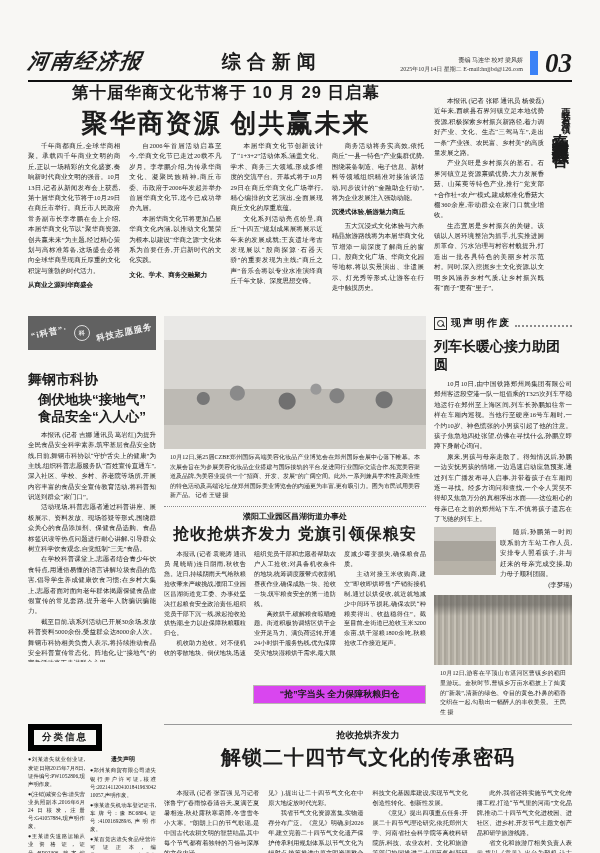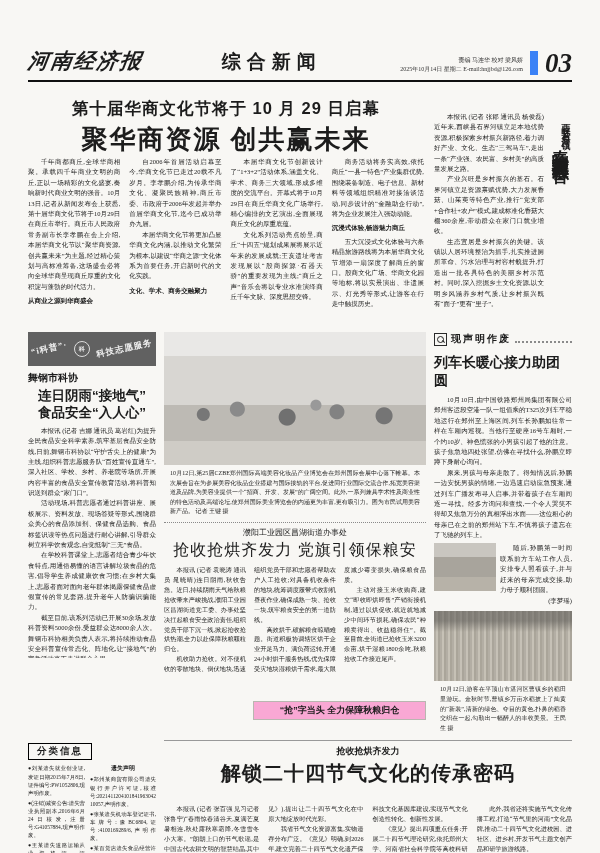--- a/index.html
+++ b/index.html
@@ -17,21 +17,21 @@
   .hdr-meta { text-align:right; font-size:6px; line-height:1.6; color:#333; white-space:nowrap; }
   .pageno { font-size:27px; font-weight:bold; font-style:italic; border-left:8px solid #3b82f6;
             padding-left:7px; margin-left:7px; line-height:0.9; }
 
   
   .bodytext p { font-size:6.5px; line-height:1.6; text-align:justify; text-indent:2em; }
   .subhead { font-family:"Liberation Sans",sans-serif; font-weight:bold; font-size:8px;
              text-align:center; text-indent:0 !important; margin:4px 0 3px; }
 
   
-  .band-top { display:flex; gap:10px; margin-top:16px; }
+  .band-top { display:flex; gap:10px; margin-top:0; }
   .lead { width:396px; }
   .lead-kicker { text-align:center; font-family:"Liberation Sans",sans-serif; font-weight:bold;
                  font-size:16.5px; letter-spacing:1px; }
   .lead-headline { text-align:center; font-family:"Liberation Sans",sans-serif; font-weight:bold;
                    font-size:26px; letter-spacing:2px; margin-top:2px; }
   .lead-byline { text-align:center; font-size:7px; font-weight:bold; margin:4px 0 5px; }
   .lead-cols { column-count:4; column-gap:9px; height:160px; overflow:hidden; }
 
   .xixia { width:138px; display:flex; gap:5px; padding-top:14px; }
   .xixia-body { flex:1; overflow:hidden; height:212px; }
@@ -45,45 +45,45 @@
   .band-mid { display:flex; gap:8px; margin-top:8px; }
   .rail-left { width:128px; }
   .mid-center { width:262px; }
   .rail-right { width:138px; }
 
   .kp-banner { height:34px; background:#616161; color:#efefef; display:flex; align-items:center;
                justify-content:center; gap:6px; font-size:8.5px; font-weight:bold; }
   .kp-banner .t { transform:rotate(-12deg); letter-spacing:1px; }
   .kp-seal { width:16px; height:16px; border:1.5px solid #ddd; border-radius:50%;
              display:flex; align-items:center; justify-content:center; font-size:6px; color:#eee; }
-  .wg-kicker { font-size:10px; font-weight:bold; margin-top:5px;
+  .wg-kicker { font-size:14px; font-weight:bold; margin-top:21px;
                font-family:Liberation Serif, serif; }
   .wg-headline { text-align:center; font-family:"Liberation Sans",sans-serif; font-weight:bold;
                  font-size:13.5px; line-height:1.25; margin:3px 0 4px; }
   .wg-body { height:232px; overflow:hidden; }
 
   .photo-expo { height:133px; background:
       radial-gradient(circle at 15% 62%, #777 0 6px, transparent 7px),
       radial-gradient(circle at 28% 58%, #8a8a8a 0 7px, transparent 8px),
       radial-gradient(circle at 47% 64%, #707070 0 8px, transparent 9px),
       radial-gradient(circle at 66% 60%, #828282 0 7px, transparent 8px),
       radial-gradient(circle at 84% 63%, #757575 0 8px, transparent 9px),
       radial-gradient(circle at 58% 55%, #999 0 5px, transparent 6px),
       linear-gradient(180deg, #e9e8e6 0 18%, #d8d6d2 18% 55%, #bdbab4 55% 82%, #cfccc6 82%); }
   .photo-cap { font-size:6px; line-height:1.6; text-align:justify; margin:4px 6px 0; }
   .dotrule { border-top:1px dotted #8a8a8a; margin:5px 0 4px; }
-  .py-kicker { text-align:center; font-family:"Liberation Sans",sans-serif; font-weight:normal;
+  .py-kicker { text-align:center; font-family:"Liberation Sans",sans-serif; font-weight:bold;
                font-size:8px; }
-  .py-headline { text-align:center; font-family:"Liberation Sans",sans-serif; font-weight:normal;
+  .py-headline { text-align:center; font-family:"Liberation Sans",sans-serif; font-weight:bold;
                  font-size:16px; letter-spacing:1px; margin:2px 0 4px; }
   .py-cols { column-count:3; column-gap:8px; height:132px; overflow:hidden; }
   .py-cols p { font-size:6.2px; }
   .py-banner { width:66%; margin-left:auto; margin-top:4px; text-align:center;
                font-family:"Liberation Sans",sans-serif; font-weight:bold; font-size:9px;
-               background:#f9a8d4; border:1px solid #b9b6b0; padding:2px 0; }
+               background:#d946ef; border:1px solid #b9b6b0; padding:2px 0; }
 
   .zx-header { display:flex; align-items:center; gap:4px; }
   .zx-iconbox { width:13px; height:13px; border:1.5px solid #2a2a2a; display:flex;
                 align-items:center; justify-content:center; }
   .zx-glass { position:relative; width:7px; height:7px; }
   .zx-glass::before { content:""; position:absolute; width:5px; height:5px; border:1.2px solid #222;
                       border-radius:50%; left:0; top:0; }
   .zx-glass::after { content:""; position:absolute; width:3px; height:1.2px; background:#222;
                      transform:rotate(45deg); right:-1px; bottom:0; }
   .zx-label { font-family:"Liberation Sans",sans-serif; font-weight:bold; font-size:10px;
@@ -99,21 +99,21 @@
   .zx-tail { flex:1; }
   .zx-attrib { text-align:right; font-size:6.5px; margin-top:2px; }
   .photo-field { height:70px; margin-top:5px; background:
       linear-gradient(180deg, rgba(90,88,84,.55) 0 14%, rgba(0,0,0,0) 30%),
       repeating-linear-gradient(90deg, #b3aea4 0 2px, #c6c1b6 2px 4px, #aaa59a 4px 6px); }
 
   
   .band-bottom { display:flex; gap:8px; margin-top:7px; }
   .classified { width:128px; }
   .cls-title { display:inline-block; font-family:"Liberation Sans",sans-serif; font-weight:bold;
-               font-size:9.5px; letter-spacing:2px; border:1px solid #000000; padding:1px 8px; }
+               font-size:9.5px; letter-spacing:2px; border:6px solid #000000; padding:1px 8px; }
   .cls-cols { display:flex; gap:5px; margin-top:4px; }
   .cls-col { flex:1; }
   .cls-col p { font-size:5.4px; line-height:1.5; text-align:justify; margin-bottom:2px; }
   .cls-subtitle { text-align:center; font-weight:bold; font-size:6px; margin-bottom:2px; }
 
   .jieqi { flex:1; border-top:1px solid #999; padding-top:4px; }
   .jq-kicker { text-align:center; font-family:"Liberation Sans",sans-serif; font-weight:bold;
                font-size:9px; }
   .jq-headline { text-align:center; font-family:"Liberation Sans",sans-serif; font-weight:bold;
                  font-size:20px; letter-spacing:1px; margin:2px 0 17px; }
@@ -170,21 +170,21 @@
   <div class="band-mid">
 
     <div class="rail-left">
       <div class="kp-banner">
         <span class="t">“i科普”·</span>
         <span class="kp-seal">科</span>
         <span class="t">科技志愿服务</span>
       </div>
       <div class="wg-kicker">舞钢市科协</div>
       <div class="wg-headline">
-        <div>连日阴雨“接地气”</div>
+        <div>倒伏地块“接地气”</div>
         <div>食品安全“入人心”</div>
       </div>
       <div class="wg-body bodytext">
         <p>本报讯 (记者 吉娜 通讯员 葛岩红)为提升全民食品安全科学素养,筑牢基层食品安全防线,日前,舞钢市科协以“守护舌尖上的健康”为主线,组织科普志愿服务队“百姓宣传直通车”,深入社区、学校、乡村、养老院等场所,开展内容丰富的食品安全宣传教育活动,将科普知识送到群众“家门口”。</p>
         <p>活动现场,科普志愿者通过科普讲座、展板展示、资料发放、现场答疑等形式,围绕群众关心的食品添加剂、保健食品选购、食品标签识读等热点问题进行耐心讲解,引导群众树立科学饮食观念,自觉抵制“三无”食品。</p>
         <p>在学校科普课堂上,志愿者结合青少年饮食特点,用通俗易懂的语言讲解垃圾食品的危害,倡导学生养成健康饮食习惯;在乡村大集上,志愿者面对面向老年群体揭露保健食品虚假宣传的常见套路,提升老年人防骗识骗能力。</p>
         <p>截至目前,该系列活动已开展30余场,发放科普资料5000余份,受益群众达8000余人次。舞钢市科协相关负责人表示,将持续推动食品安全科普宣传常态化、阵地化,让“接地气”的宣教活动真正走进群众心里。</p>
       </div>
     </div>
 

